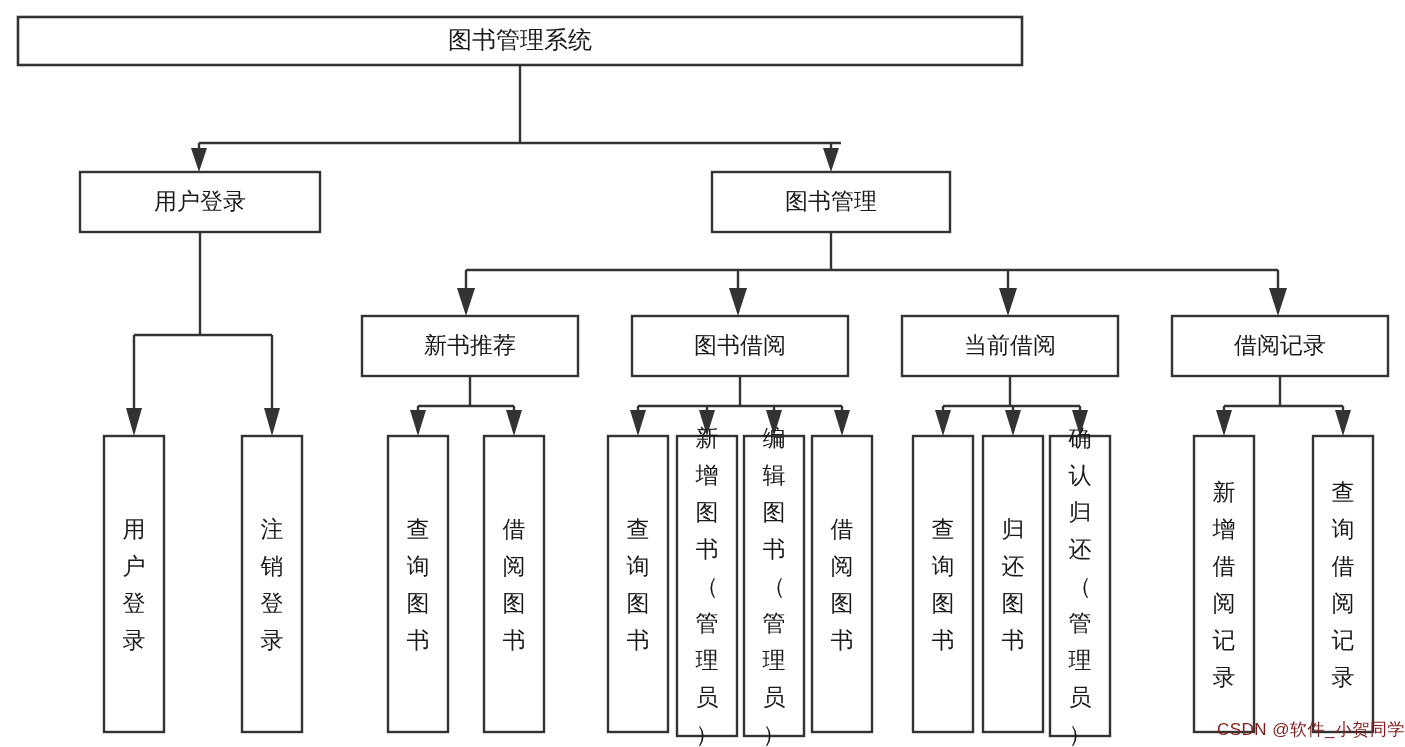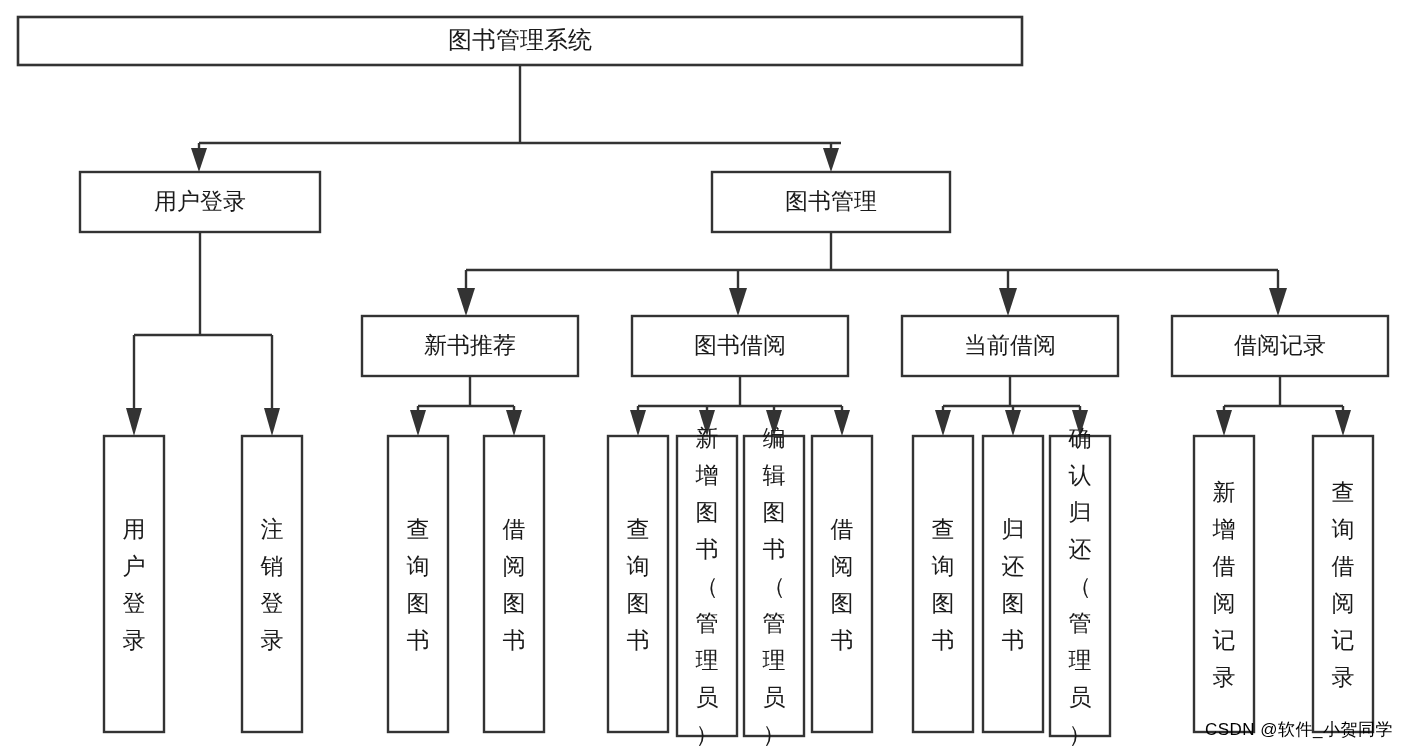--- a/index.html
+++ b/index.html
@@ -56,25 +56,25 @@
     stroke-width: 2.4;
     fill: none;
     stroke-linecap: butt;
   }
   .arrow-head {
     fill: #333333;
     stroke: none;
   }
   .watermark {
     position: absolute;
-    right: 12px;
+    right: 0;
     bottom: 6px;
     font-family: "Liberation Sans", "DejaVu Sans", sans-serif;
     font-size: 17px;
-    color: #000000;
+    color: #7f1d1d;
     letter-spacing: 0.5px;
     white-space: nowrap;
     pointer-events: none;
   }
 </style>
 </head>
 <body>
 
 <div id="diagram-root">
 

